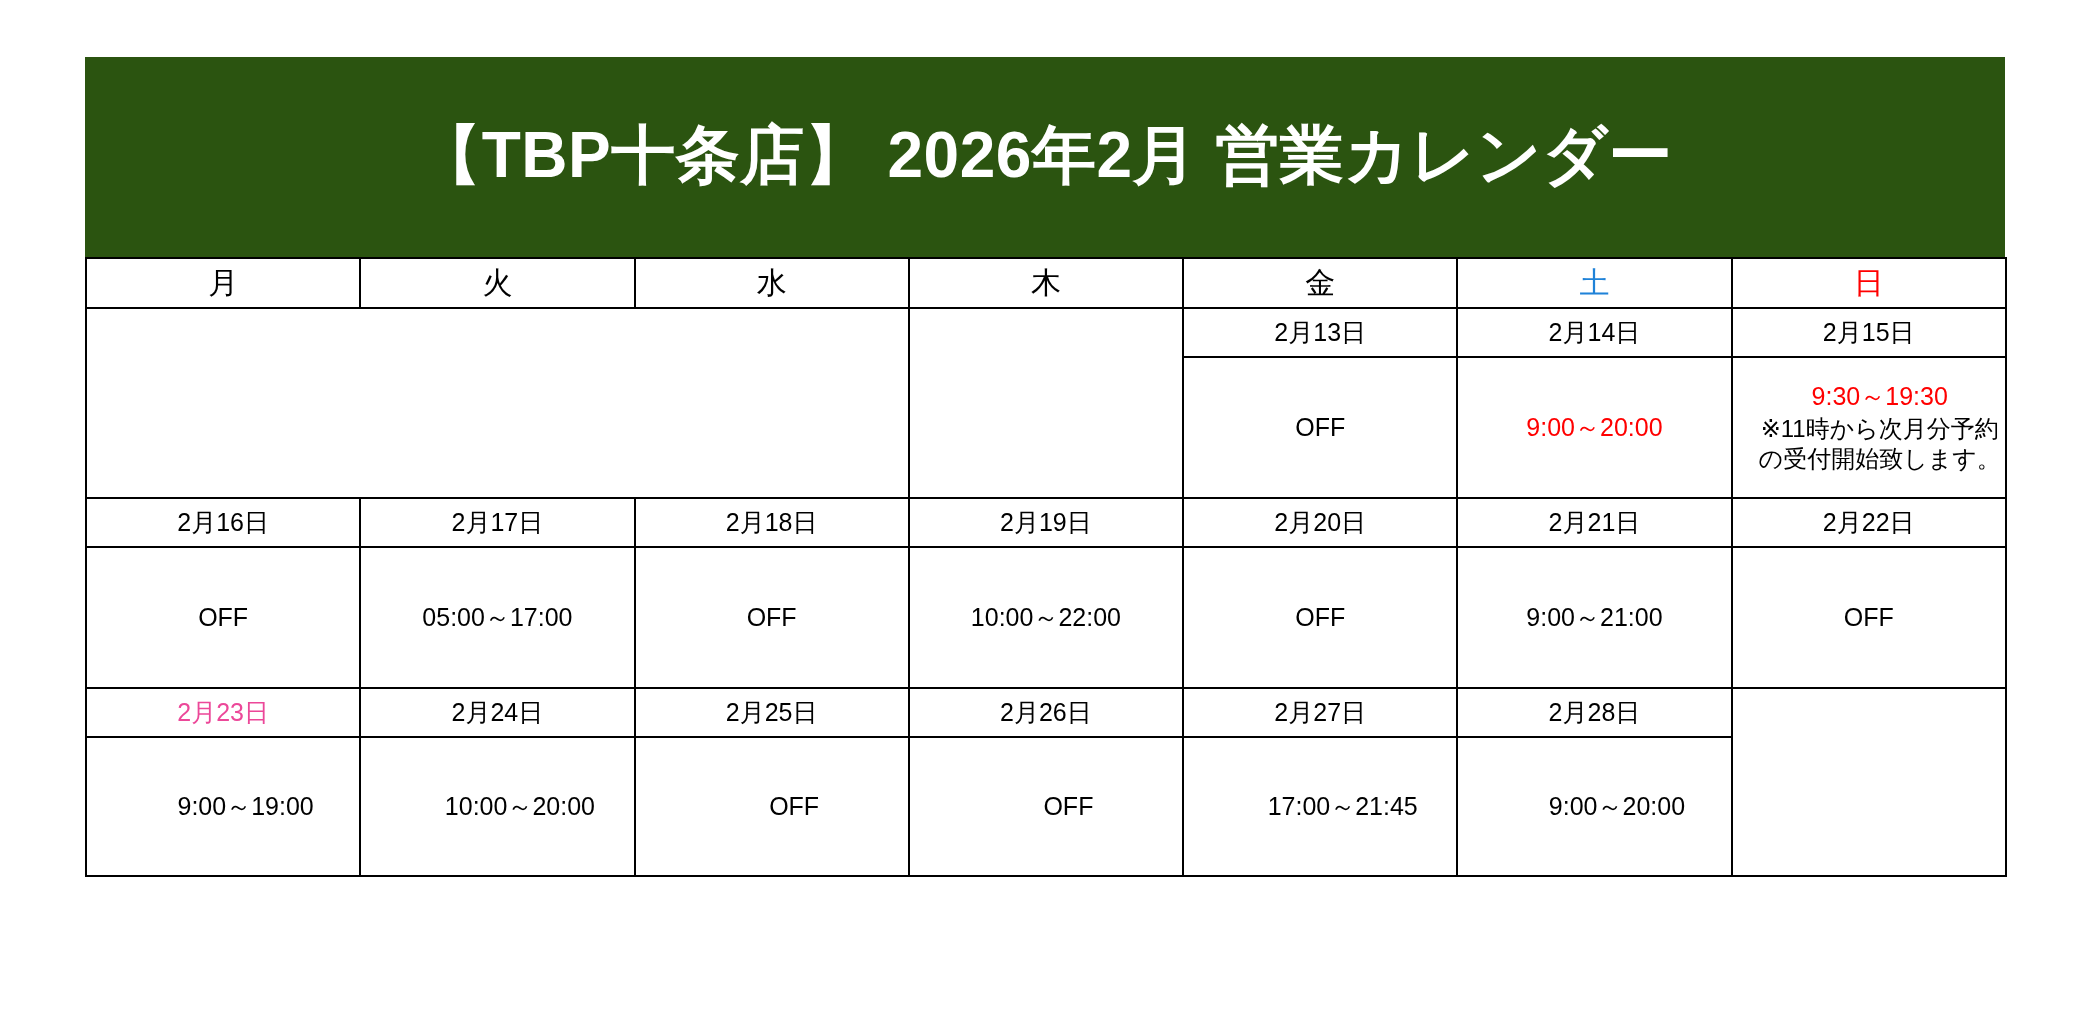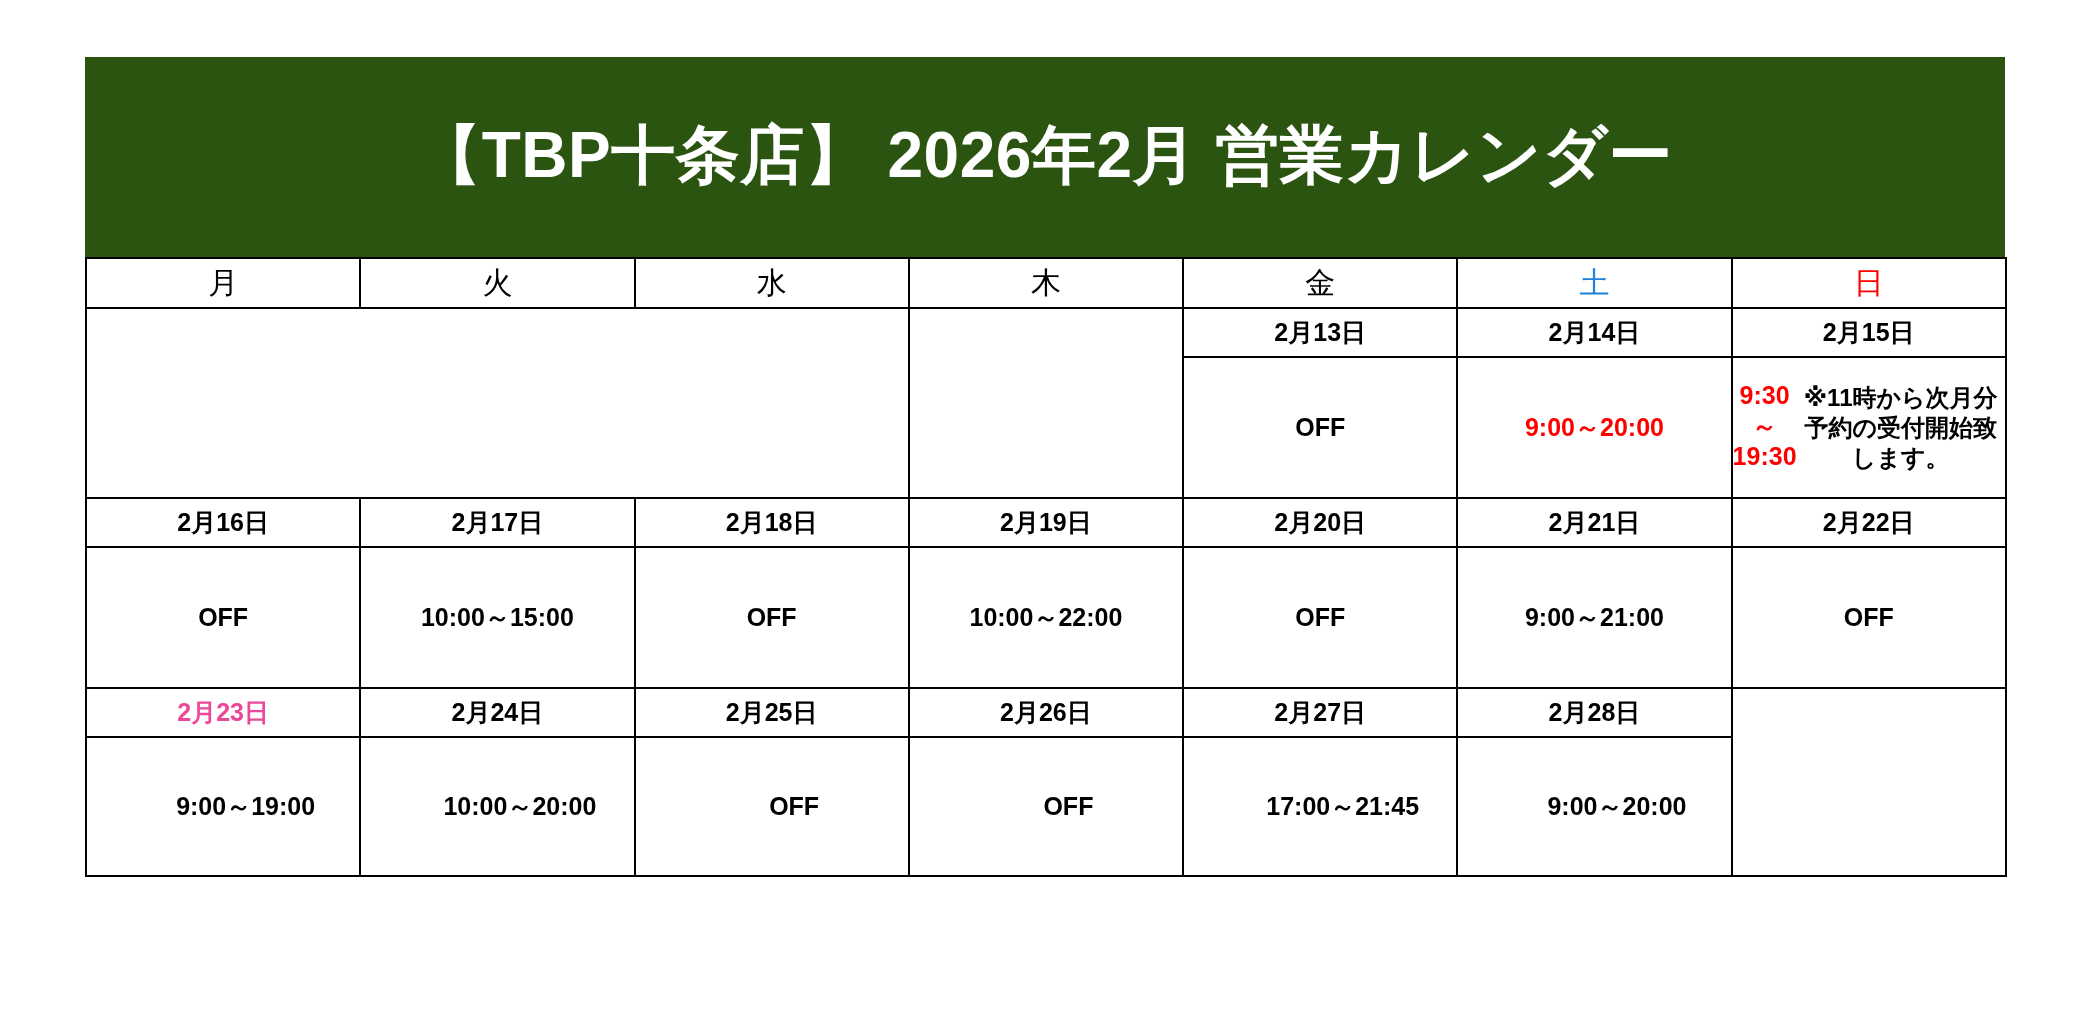--- a/index.html
+++ b/index.html
@@ -66,21 +66,21 @@
   }
   .calendar col { width: 274.28px; }
 
   .calendar td, .calendar th {
     border: 2px solid #000000;
     padding: 0;
     margin: 0;
     text-align: center;
     vertical-align: middle;
     background: #ffffff;
-    font-weight: bold;
+    font-weight: normal;
   }
 
   
   .wd-row th {
     height: 48px;
     font-size: 30px;
     font-weight: normal;
     line-height: 1;
   }
   .wd-sat { color: #1f82d8; }
@@ -101,24 +101,25 @@
     font-size: 25px;
     line-height: 1.25;
   }
   .hours-row.week3 td { height: 137px; padding-left: 45px; }
 
   .cell-off { background: #dcdcdc; }
   .txt-red  { color: #ff0000; }
 
   .cell-note {
     display: flex;
-    flex-direction: row;
+    flex-direction: column;
     align-items: center;
     justify-content: space-between;
     line-height: 1.22;
+    padding-left: 22px;
   }
   .note-time {
     color: #ff0000;
     font-size: 25px;
     margin-bottom: 3px;
   }
   .note-sub {
     color: #000000;
     font-size: 24px;
     line-height: 1.25;
@@ -206,21 +207,21 @@
         <td>2月17日</td>
         <td>2月18日</td>
         <td>2月19日</td>
         <td>2月20日</td>
         <td>2月21日</td>
         <td>2月22日</td>
       </tr>
 
       <tr class="hours-row">
         <td class="cell-off">OFF</td>
-        <td>10:00～15:00</td>
+        <td>05:00～17:00</td>
         <td class="cell-off">OFF</td>
         <td>10:00～22:00</td>
         <td class="cell-off">OFF</td>
         <td>9:00～21:00</td>
         <td class="cell-off">OFF</td>
       </tr>
 
       <tr class="date-row">
         <td class="date-red">2月23日</td>
         <td>2月24日</td>

